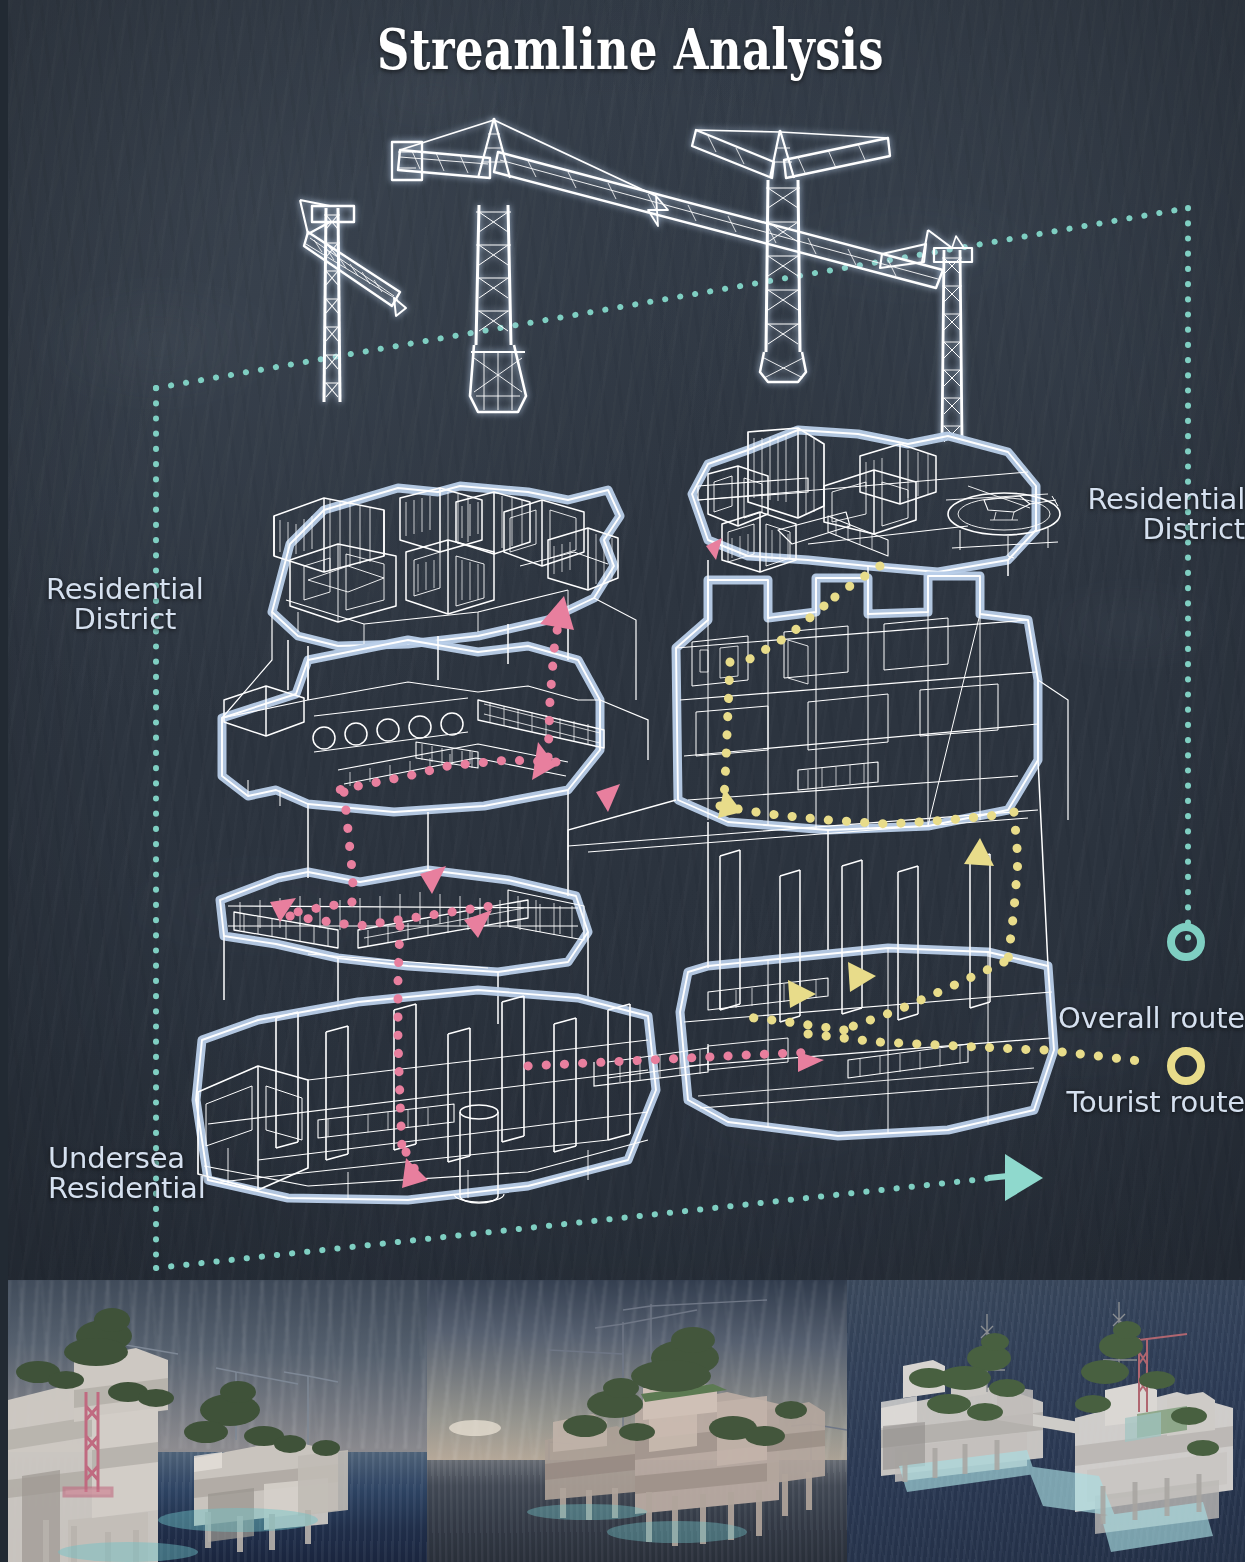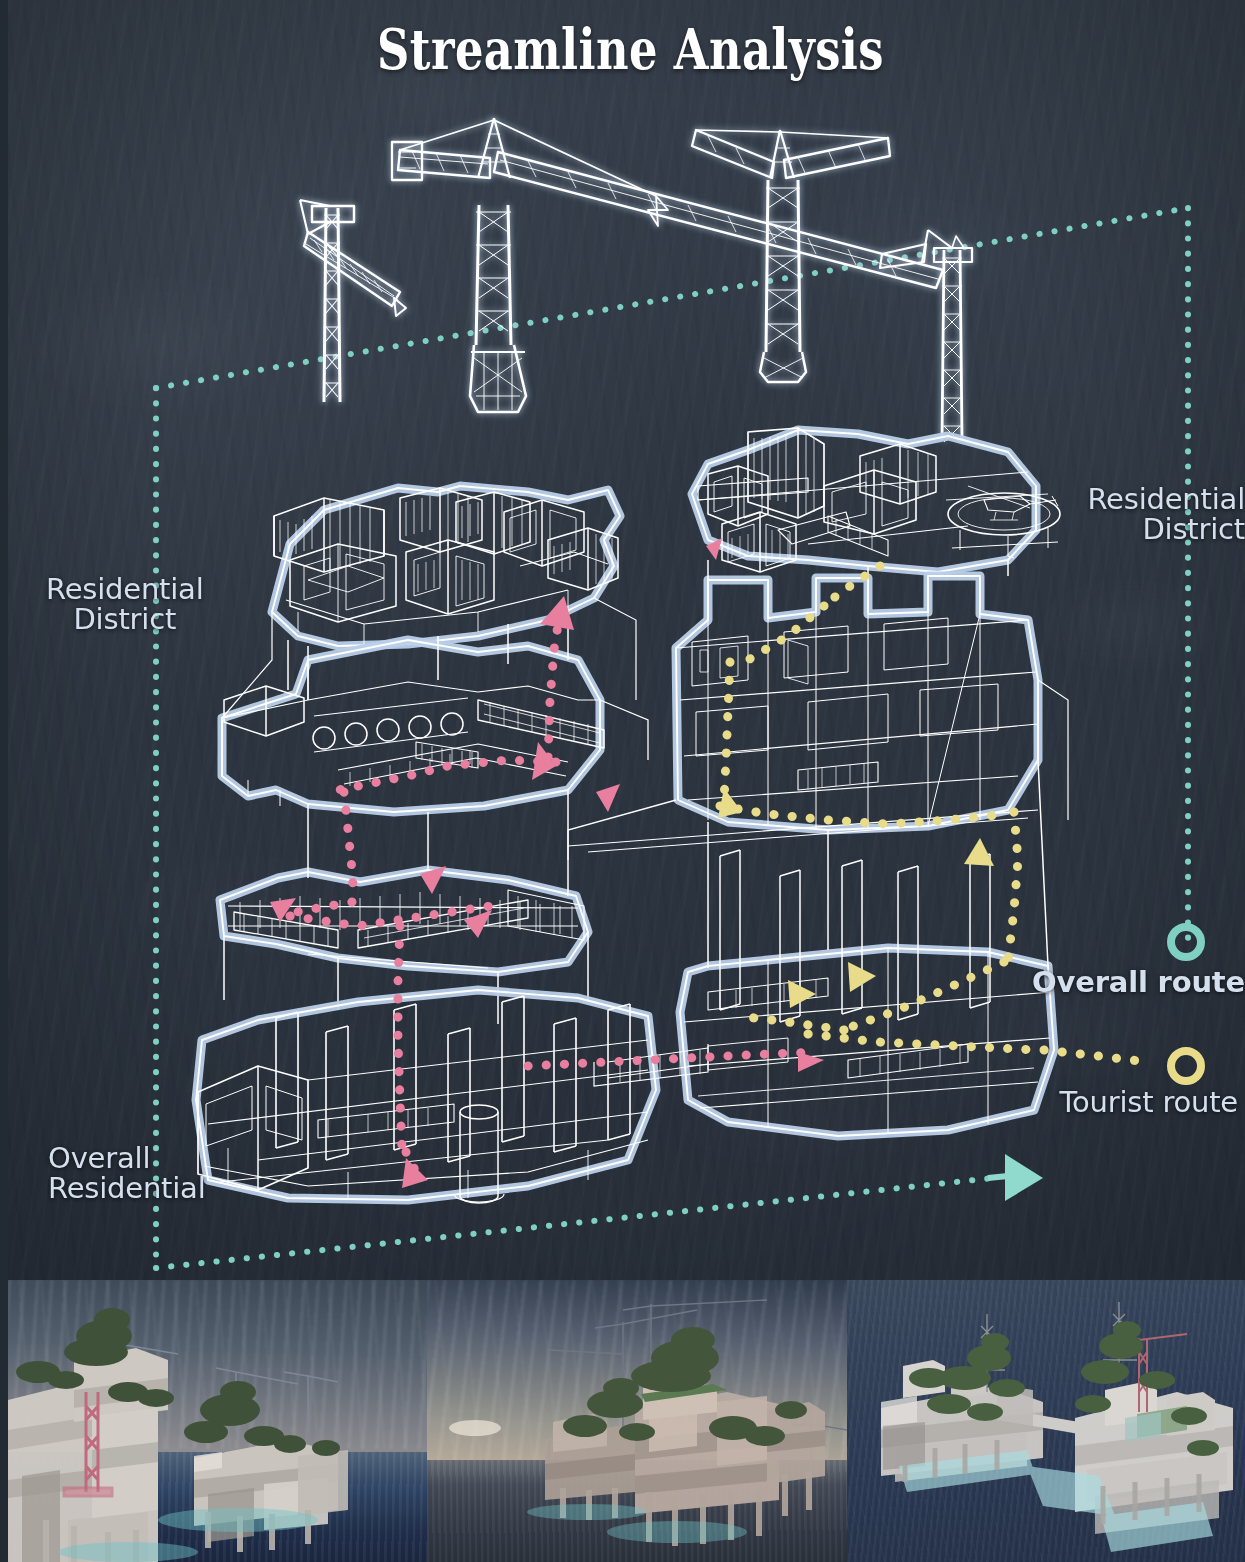--- a/index.html
+++ b/index.html
@@ -76,22 +76,22 @@
     font-family:"DejaVu Sans", sans-serif;
     font-size:29px;
     line-height:1.02;
     text-shadow:0 1px 4px rgba(0,0,0,.75);
     white-space:nowrap;
     letter-spacing:-.2px;
   }
   .lbl-res-left{left:38px;top:575px;text-align:center;}
   .lbl-res-right{right:8px;top:485px;text-align:right;}
   .lbl-undersea{left:40px;top:1144px;text-align:left;}
-  .lbl-overall{right:8px;top:968px;text-align:right;font-weight:bold;}
-  .lbl-tourist{right:15px;top:1088px;text-align:right;}
+  .lbl-overall{right:8px;top:1004px;text-align:right;}
+  .lbl-tourist{right:8px;top:1088px;text-align:right;}
 
   
   .strip{
     position:absolute;left:0;bottom:0;
     width:1245px;height:282px;
     display:flex;gap:0;
   }
   .photo{position:relative;overflow:hidden;}
   .p1{width:419px;}
   .p2{width:420px;}
@@ -612,21 +612,21 @@
     <div>Residential</div>
     <div>District</div>
   </div>
 
   <div class="lbl lbl-res-right">
     <div>Residential</div>
     <div>District</div>
   </div>
 
   <div class="lbl lbl-undersea">
-    <div>Overall</div>
+    <div>Undersea</div>
     <div>Residential</div>
   </div>
 
   <div class="lbl lbl-overall">Overall route</div>
 
   <div class="lbl lbl-tourist">Tourist route</div>
 
   <div class="strip">
 
     <div class="photo p1">

